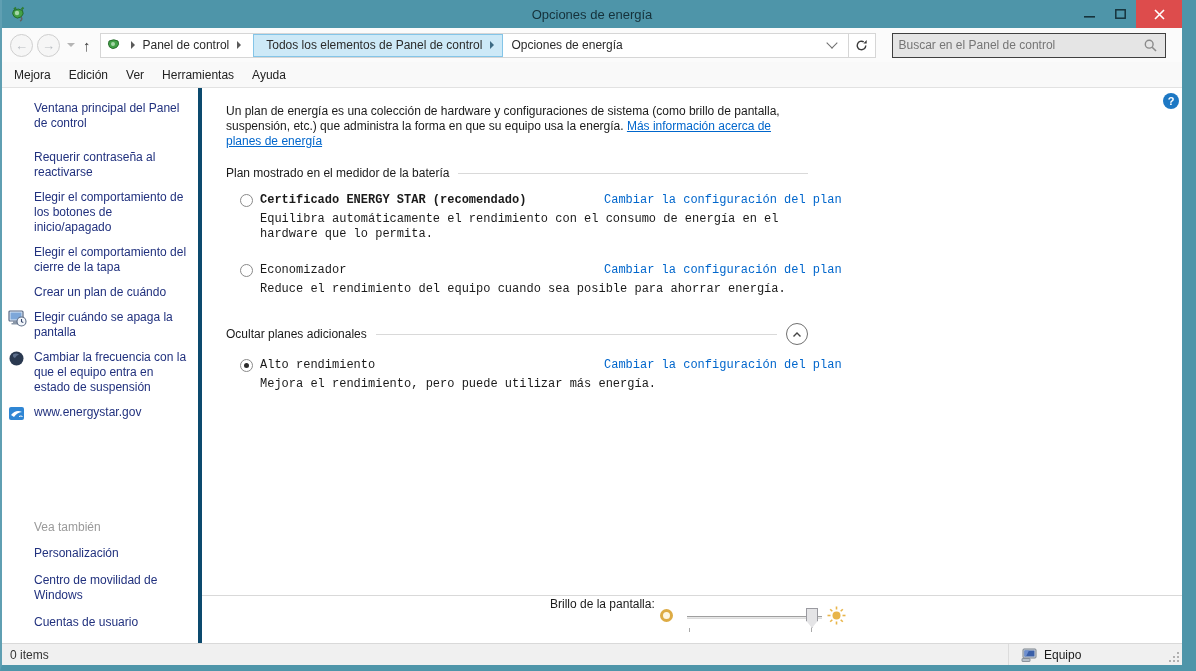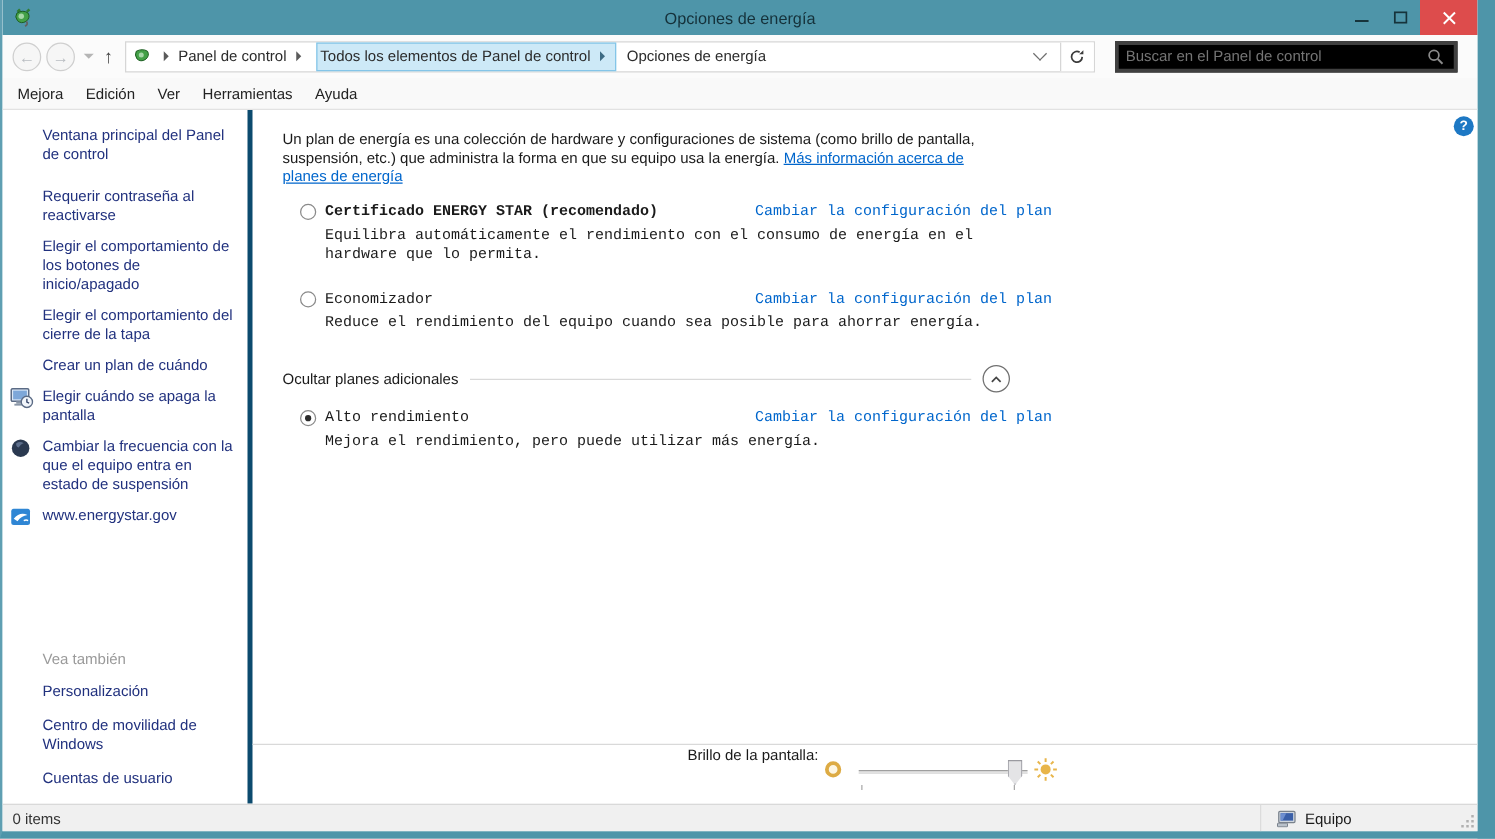--- a/index.html
+++ b/index.html
@@ -21,26 +21,26 @@
   .toolbar{ height:34px; background:#fbfbfb; display:flex; align-items:center; padding:0 6px 0 8px; flex:0 0 auto;}
   .navbtn{ width:23px; height:23px; border-radius:50%; border:1px solid #cfcfcf; background:#f6f6f6;
     display:flex; align-items:center; justify-content:center; color:#b9bdc2; font-size:13px; line-height:1;}
   .navbtn + .navbtn{ margin-left:4px; }
   .tri-down{ width:0;height:0;border-left:4px solid transparent;border-right:4px solid transparent;border-top:4px solid #b5b5b5; margin:0 6px 0 7px;}
   .up-arrow{ font-size:15px; color:#444; margin:0 9px 0 2px; }
   .addressbar{ display:flex; align-items:center; width:776px; height:25px; border:1px solid #d6d6d6; background:#fff; }
   .crumb-icon{ width:18px;height:16px; margin-left:4px;}
   .crumb-sep{ width:0;height:0;border-top:4px solid transparent;border-bottom:4px solid transparent;border-left:4px solid #5a5a5a; margin:0 8px;}
   .crumb{ color:#2b2b2b; white-space:nowrap; padding:3px 0; }
-  .crumb-hl{ display:flex; align-items:center; background:#cde9f7; border:1px solid #84c5e8; height:23px; padding:0 0 0 2px; margin-left:4px;}
+  .crumb-hl{ display:flex; align-items:center; background:#cde9f7; border:1px solid #84c5e8; height:23px; padding:0 0 0 12px; margin-left:4px;}
   .crumb-hl .crumb-sep{ border-left-color:#3d6b84; }
   .addr-spacer{ flex:1; }
   .addr-caret{ width:8px;height:8px;border-right:1.5px solid #6e6e6e;border-bottom:1.5px solid #6e6e6e; transform:rotate(45deg); margin:-4px 12px 0 6px;}
   .refresh-btn{ width:27px; height:23px; border-left:1px solid #d6d6d6; display:flex;align-items:center;justify-content:center; background:#fff;}
-  .searchbox{ display:flex; align-items:center; width:274px; height:25px; border:3px solid #404040; background:#000000; margin-left:16px;}
+  .searchbox{ display:flex; align-items:center; width:274px; height:25px; border:1px solid #404040; background:#e5e5e5; margin-left:16px;}
   .searchbox input{ flex:1; border:none; outline:none; padding:0 6px; font:12px "Liberation Sans",sans-serif; color:#777; background:transparent;}
   .search-icon{ margin:0 8px; flex:0 0 auto;}
   
   .menubar{ height:26px; background:#f9f9f9; display:flex; align-items:center; padding-left:3px; border-bottom:1px solid #e2e2e2; flex:0 0 auto;}
   .menu-item{ padding:4px 9px; color:#222; }
   
   .body{ flex:1; display:flex; position:relative; background:#fff; min-height:0;}
   .sidebar{ width:200px; flex:0 0 auto; border-right:4px solid #0c4a6e; padding:13px 10px 0 32px; position:relative; }
   .nav-item{ position:relative; color:#21317e; line-height:15px; margin-bottom:10px; cursor:pointer;}
   .nav-item.first{ margin-bottom:19px; }
@@ -204,20 +204,24 @@
       </div>
     </div>
 
     <div class="right-pane">
       <div class="content">
         <div class="help-btn">?</div>
 
 
         <p class="intro"><span>Un plan de energía es una colección de hardware y configuraciones de sistema (como brillo de pantalla, suspensión, etc.) que administra la forma en que su equipo usa la energía. </span><span class="link u">Más información acerca de planes de energía</span></p>
 
+        <div class="section-hdr">
+          <span>Plan mostrado en el medidor de la batería</span>
+          <span class="rule"></span>
+        </div>
 
         <div class="plan">
           <span class="radio"></span>
           <span class="plan-name bold">Certificado ENERGY STAR (recomendado)</span>
           <span class="plan-link link">Cambiar la configuración del plan</span>
           <div class="plan-desc">Equilibra automáticamente el rendimiento con el consumo de energía en el hardware que lo permita.</div>
         </div>
 
         <div class="plan" style="margin-top:21px;">
           <span class="radio"></span>

